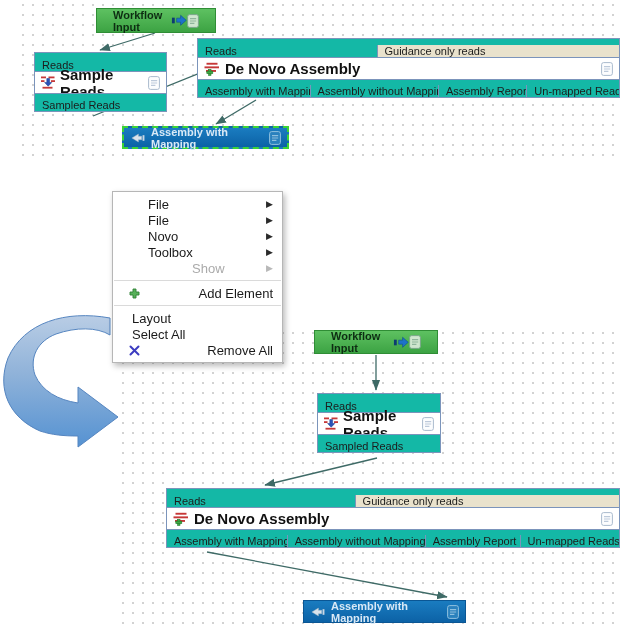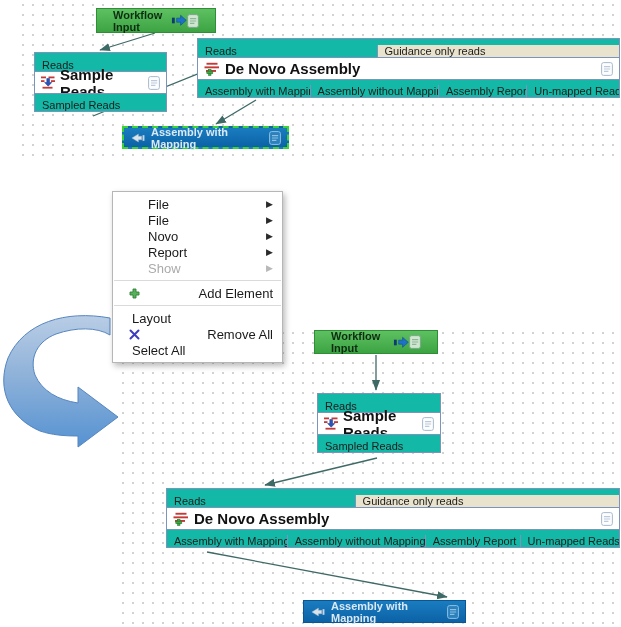--- a/index.html
+++ b/index.html
@@ -54,21 +54,21 @@
     background:#fff; border:1px solid #b6b6b6; box-sizing:border-box;
     box-shadow:2px 3px 6px rgba(0,0,0,0.28);
     padding:4px 0; font-size:13px; color:#1a1a1a;
   }
   .menu-item { height:16px; display:flex; align-items:center; padding:0 9px 0 19px; cursor:default; }
   .menu-item.indent { padding-left:35px; }
   .menu-item.with-icon { padding-left:16px;justify-content:space-between; }
   .menu-item .mi-icon { width:18px; display:inline-flex; align-items:center; }
   .menu-item .mi-label { white-space:nowrap; }
   .menu-item .mi-sub { margin-left:auto; font-size:9px; color:#2a2a2a; }
-  .menu-item.disabled { color:#aaaaaa; }
+  .menu-item.disabled { color:#aaaaaa;margin-left:44px; }
   .menu-item.disabled .mi-sub { color:#b8b8b8; }
   .menu-sep { border-top:1px solid #dadada; margin:4px 1px; }
 
   
   #curve-arrow { position:absolute; left:0; top:312px; z-index:2; }
 </style>
 </head>
 <body>
 
 <div class="dots" id="dots-top"></div>
@@ -199,50 +199,50 @@
   </div>
   <div class="menu-item indent">
     <span class="mi-label">File</span>
     <span class="mi-sub">▶</span>
   </div>
   <div class="menu-item indent">
     <span class="mi-label">Novo</span>
     <span class="mi-sub">▶</span>
   </div>
   <div class="menu-item indent">
-    <span class="mi-label">Report</span>
+    <span class="mi-label">Toolbox</span>
     <span class="mi-sub">▶</span>
   </div>
   <div class="menu-item indent disabled">
     <span class="mi-label">Show</span>
     <span class="mi-sub">▶</span>
   </div>
   <div class="menu-sep"></div>
   <div class="menu-item with-icon">
     <span class="mi-icon">
       <svg width="11" height="11" viewBox="0 0 11 11">
           <path d="M4 1h3v3h3v3H7v3H4V7H1V4h3z" fill="#57b05a" stroke="#2f8136" stroke-width="0.9"></path>
         </svg>
     </span>
     <span class="mi-label">Add Element</span>
   </div>
   <div class="menu-sep"></div>
   <div class="menu-item">
     <span class="mi-label">Layout</span>
   </div>
+  <div class="menu-item">
+    <span class="mi-label">Select All</span>
+  </div>
   <div class="menu-item with-icon">
     <span class="mi-icon">
       <svg width="11" height="11" viewBox="0 0 11 11">
           <path d="M1.5 1.5 9.5 9.5M9.5 1.5 1.5 9.5" stroke="#3c3cc0" stroke-width="2" stroke-linecap="round"></path>
         </svg>
     </span>
     <span class="mi-label">Remove All</span>
-  </div>
-  <div class="menu-item">
-    <span class="mi-label">Select All</span>
   </div>
 </div>
 
 <svg id="curve-arrow" width="140" height="140" viewBox="0 0 140 140">
   <defs>
     <linearGradient id="cg" x1="0" y1="0" x2="0" y2="1">
       <stop offset="0" stop-color="#b9cde5"></stop>
       <stop offset="0.45" stop-color="#8fb2d9"></stop>
       <stop offset="1" stop-color="#5592d2"></stop>
     </linearGradient>

